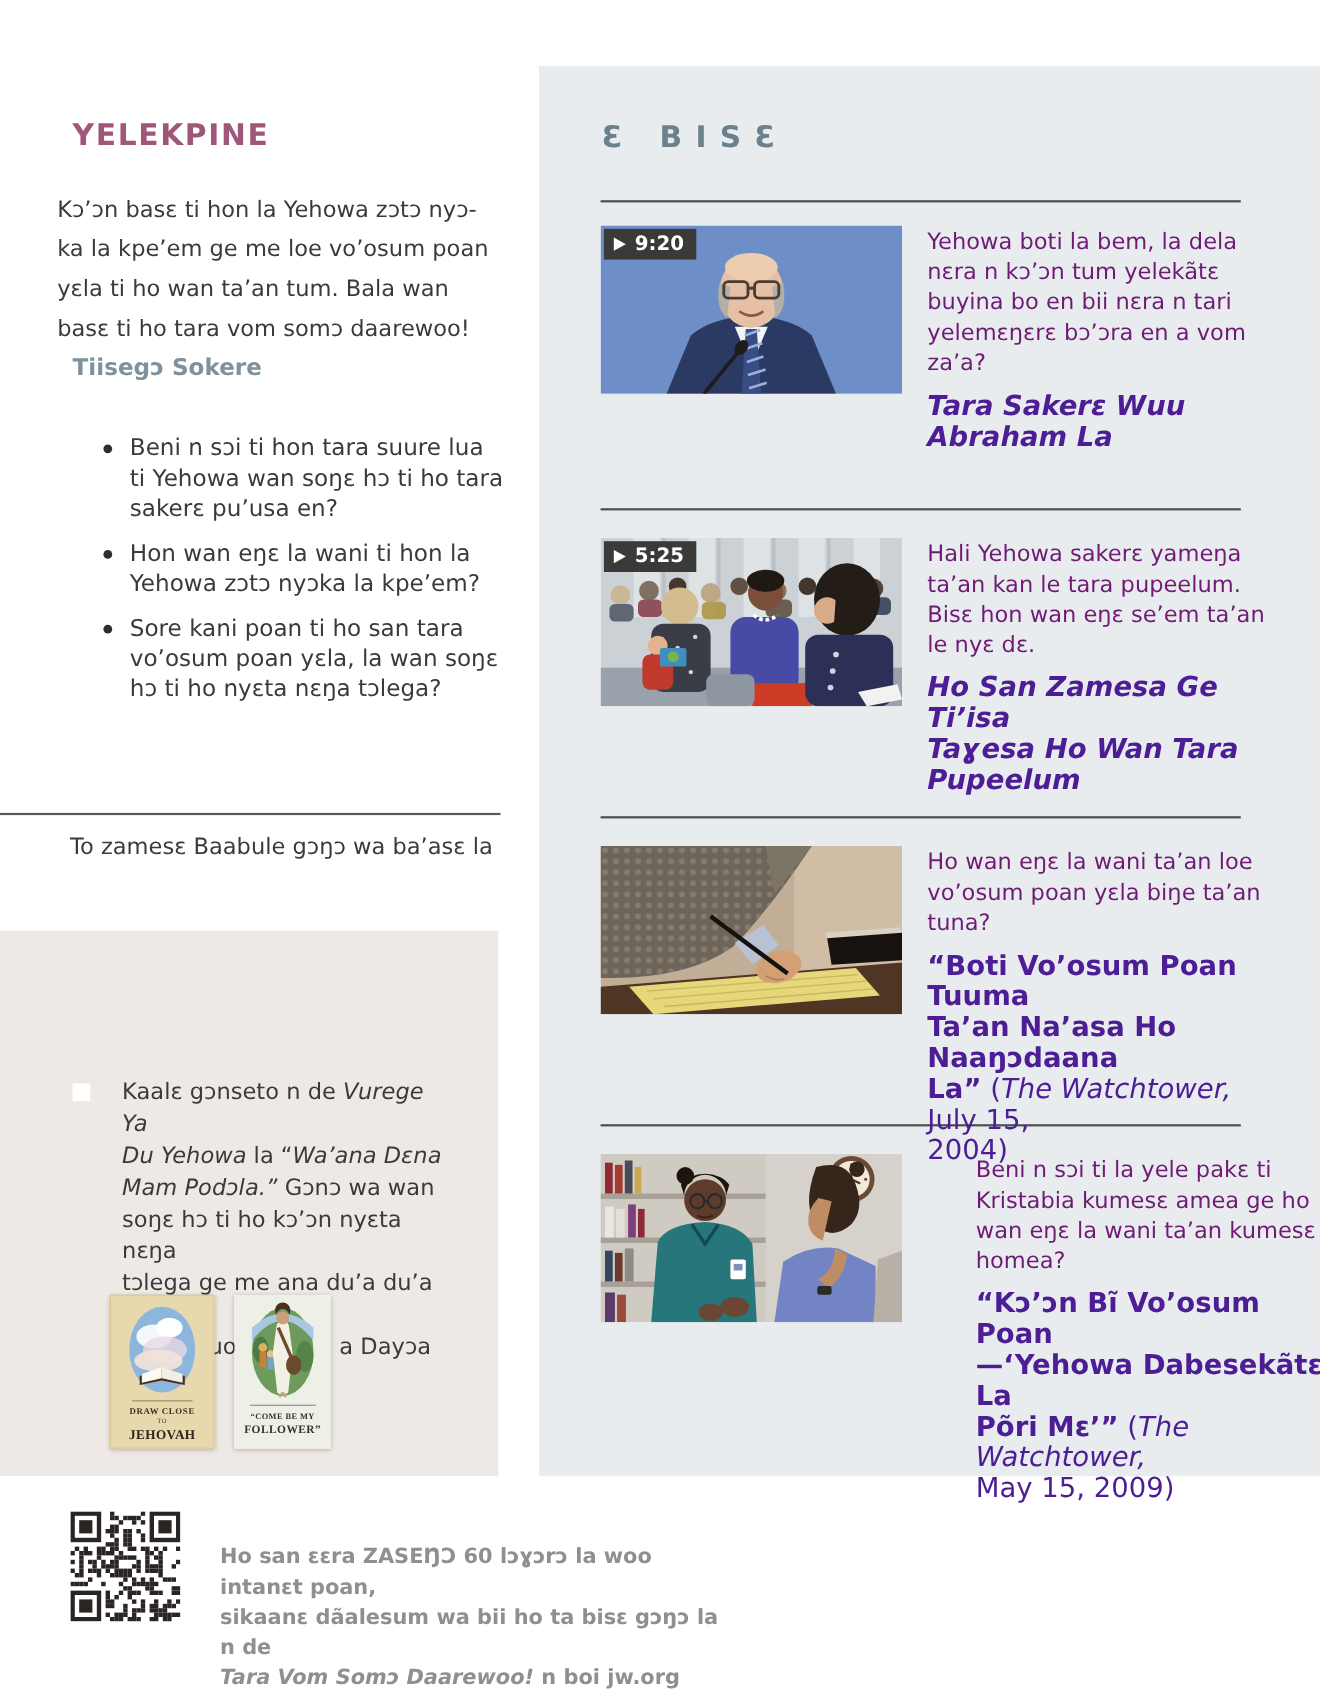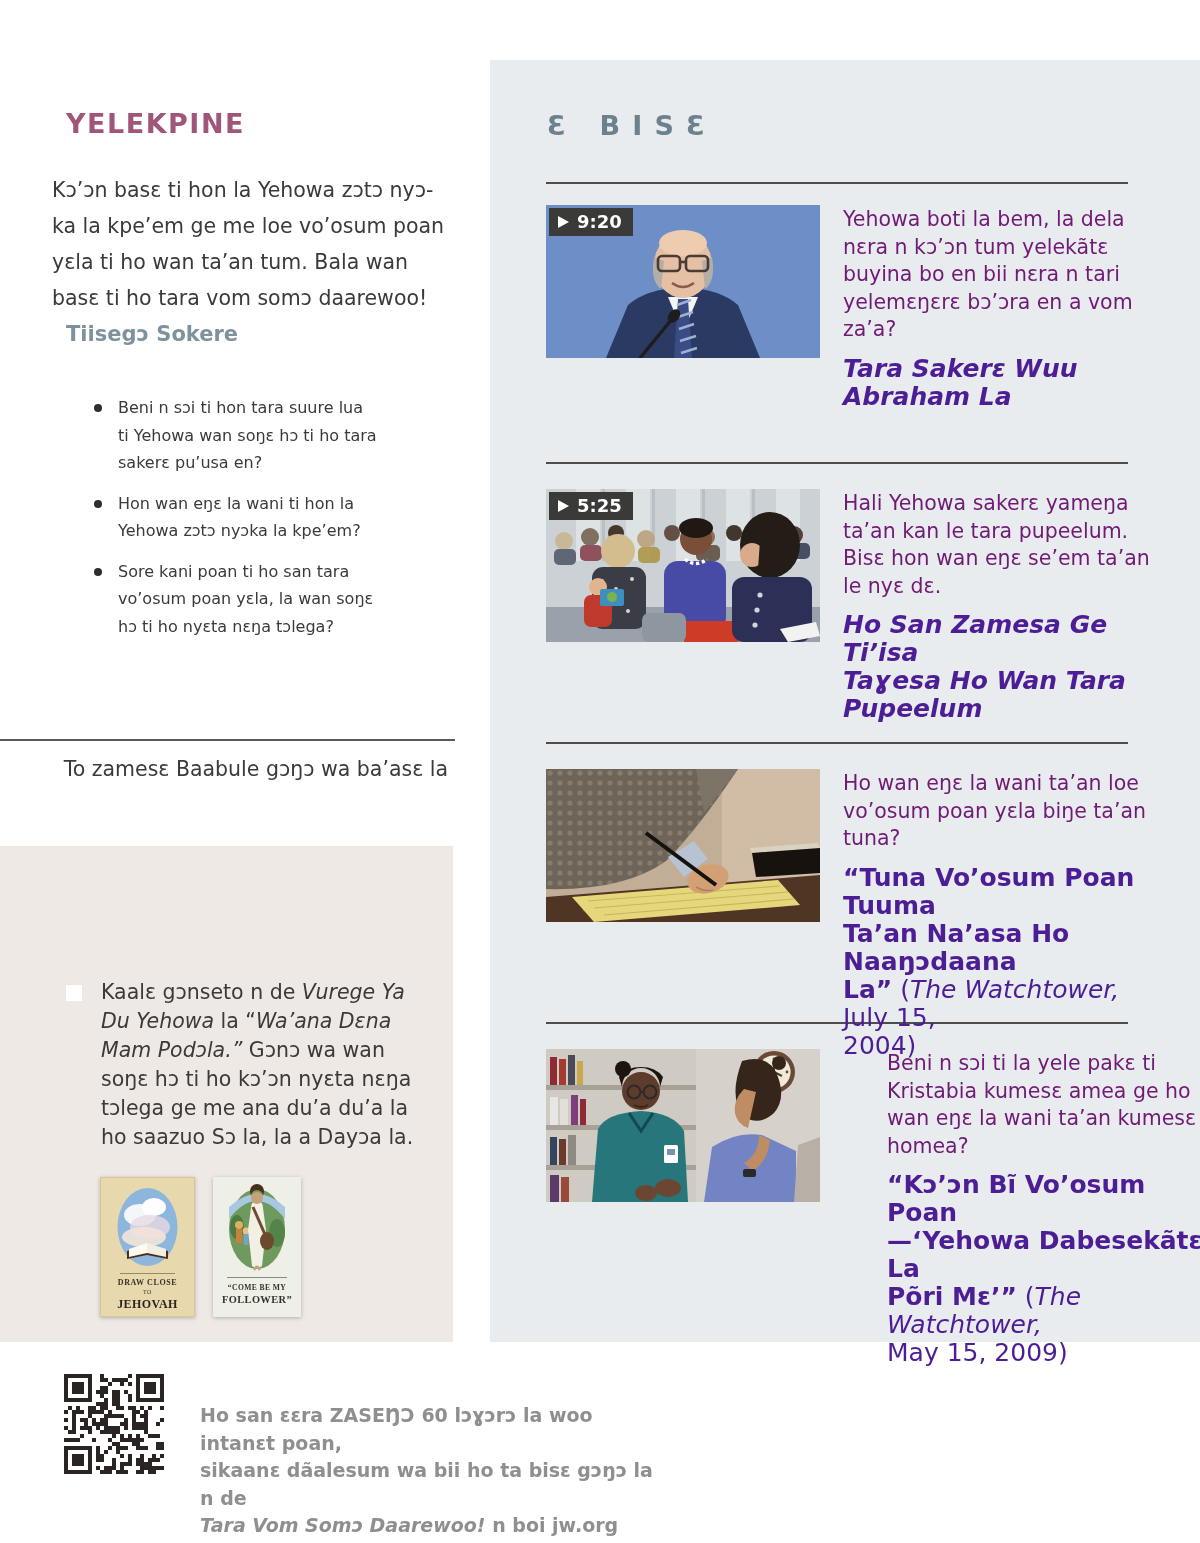--- a/index.html
+++ b/index.html
@@ -5,29 +5,29 @@
   html,body{margin:0;padding:0;background:#fff;}
   .page{position:relative;width:1200px;height:1543px;background:#ffffff;
         font-family:"DejaVu Sans",sans-serif;color:#3a3a3a;overflow:hidden;margin:0 auto;padding-left:46px;}
   .abs{position:absolute;}
 
   
   .kicker{left:66px;top:108px;font-size:27px;font-weight:bold;letter-spacing:1.5px;color:#a05679;}
   .intro{left:52px;top:172px;width:436px;font-size:20.5px;line-height:36px;white-space:pre-line;}
   .qhead{left:66px;top:322px;font-size:21px;font-weight:bold;color:#7d929d;}
   .questions{left:94px;top:394px;width:392px;margin:0;padding:0;list-style:none;}
-  .questions li{display:flex;margin:0 0 13px 0;font-size:16px;line-height:27.5px;}
+  .questions li{display:flex;margin:0 0 13px 0;font-size:21px;line-height:27.5px;}
   .qdot{flex:none;width:8px;height:8px;border-radius:50%;background:#2e2e2e;margin:10px 16px 0 0;}
   .qtext{white-space:pre-line;}
   .leftrule{left:0;top:739px;width:455px;height:2px;background:#595959;}
   .footnote{left:0;top:757px;width:448px;text-align:right;font-size:20.5px;color:#3a3a3a;}
 
   .studybox{left:0;top:846px;width:453px;height:496px;background:#efe9e5;}
   .boxhead{left:66px;top:870px;font-size:30px;line-height:39px;font-weight:bold;color:#70858f;white-space:pre-line;}
-  .boxitem{left:66px;top:978px;width:348px;display:flex;}
+  .boxitem{left:66px;top:978px;width:348px;display:flex;gap:10px;}
   .checksq{flex:none;width:16px;height:16px;background:#ffffff;margin-top:7px;}
   .boxitem .txt{margin-left:19px;font-size:20.5px;line-height:29px;white-space:pre-line;}
   .cover{box-shadow:0 1px 4px rgba(0,0,0,.25);}
   .cover svg{display:block;}
   .cover1{left:100px;top:1177px;width:95px;height:140px;}
   .cover2{left:213px;top:1177px;width:88px;height:140px;}
 
   .qr{left:64px;top:1374px;width:100px;height:100px;}
   .qrnote{left:200px;top:1402px;width:470px;font-size:19px;line-height:27.5px;font-weight:bold;
           color:#8f8f8f;white-space:pre-line;}
@@ -494,21 +494,21 @@
       <path d="M122,88 l26,-16 14,18 -24,18 z" fill="#b7c2d2"></path>
       <ellipse cx="162" cy="110" rx="21" ry="14" fill="#d3a075" transform="rotate(-16 162 110)"></ellipse>
       <path d="M150,118 q8,5 17,3" stroke="#b2815a" stroke-width="1.6" fill="none"></path>
       <line x1="100" y1="64" x2="170" y2="116" stroke="#14110e" stroke-width="4"></line>
     </svg>
   </div>
   <div class="abs vtext x3">
     <div class="desc">Ho wan eŋɛ la wani ta’an loe
 vo’osum poan yɛla biŋe ta’an
 tuna?</div>
-    <div class="vtitle"><span class="b">“Tuna Vo’osum Poan Tuuma
+    <div class="vtitle"><span class="b">“Boti Vo’osum Poan Tuuma
 Ta’an Na’asa Ho Naaŋɔdaana
 La”</span><span> (</span><span class="i">The Watchtower,</span><span> July 15,
 2004)</span></div>
   </div>
 
   <div class="abs thumb t4">
     <svg viewBox="0 0 274 153" preserveAspectRatio="none">
       <rect width="274" height="153" fill="#d6d2cb"></rect>
       <rect x="0" y="0" width="150" height="153" fill="#cfcac2"></rect>
       <g fill="#a8a198">

